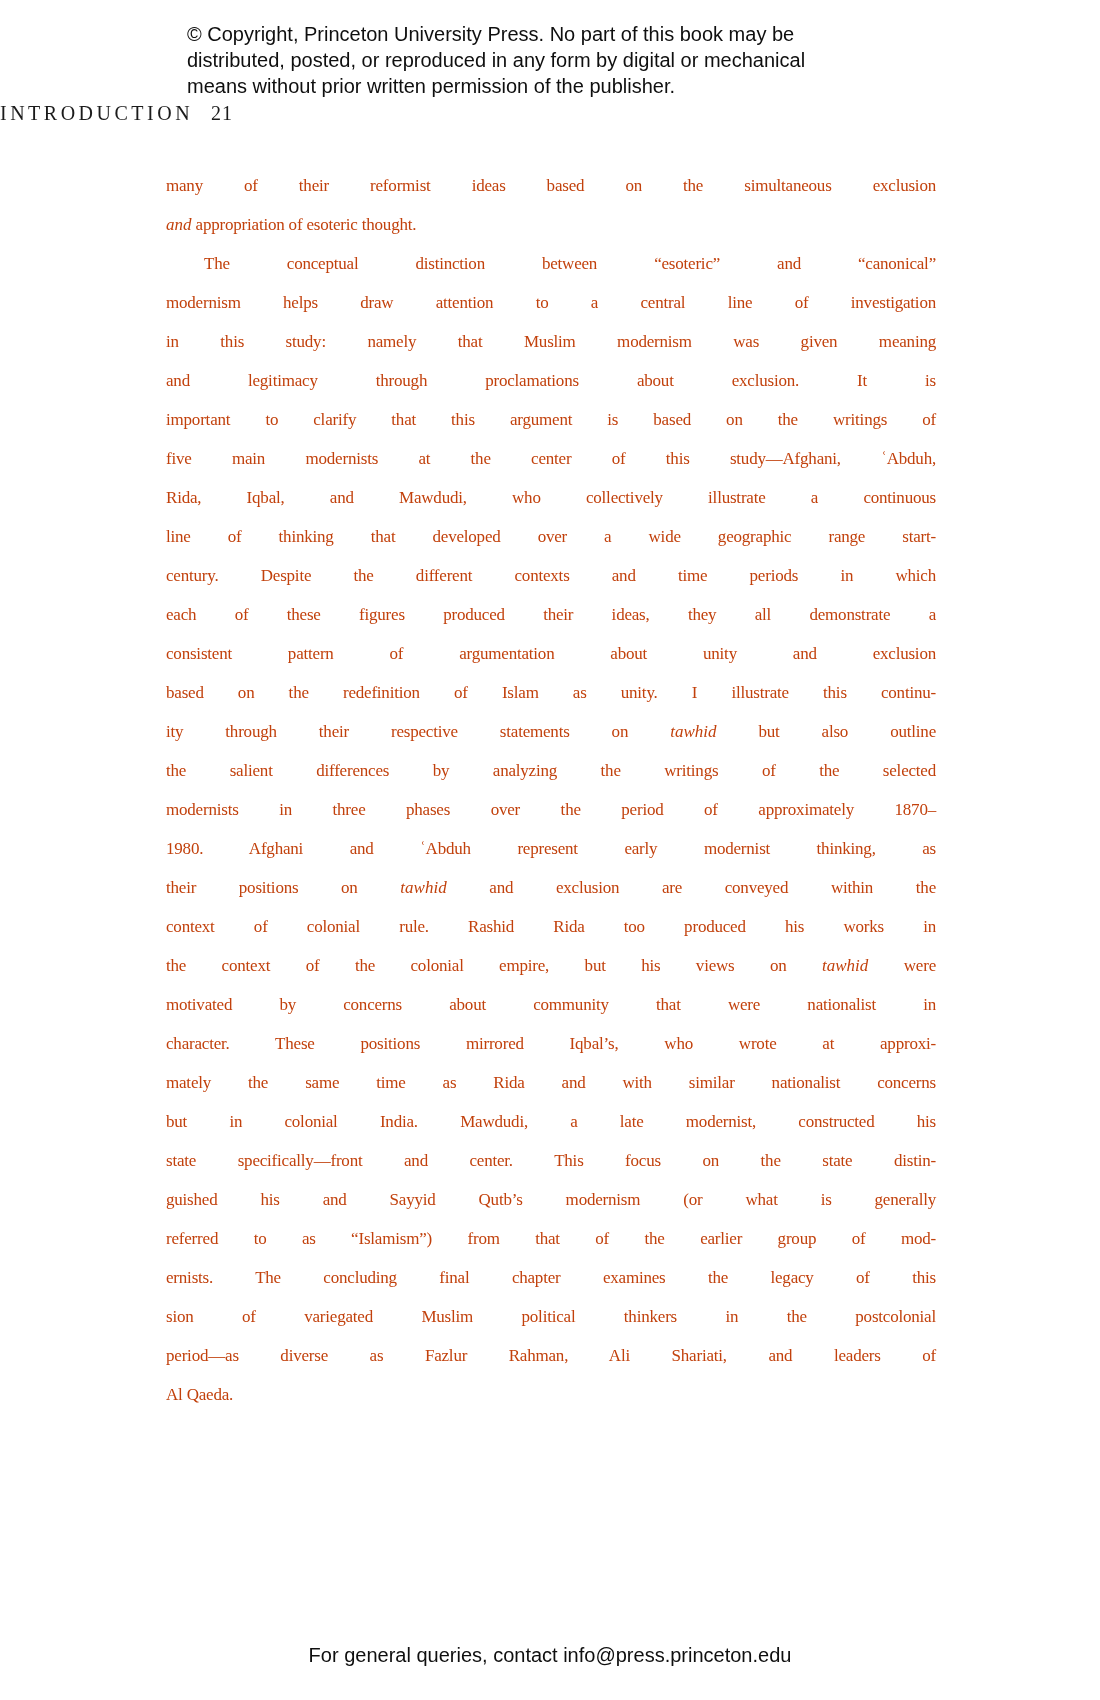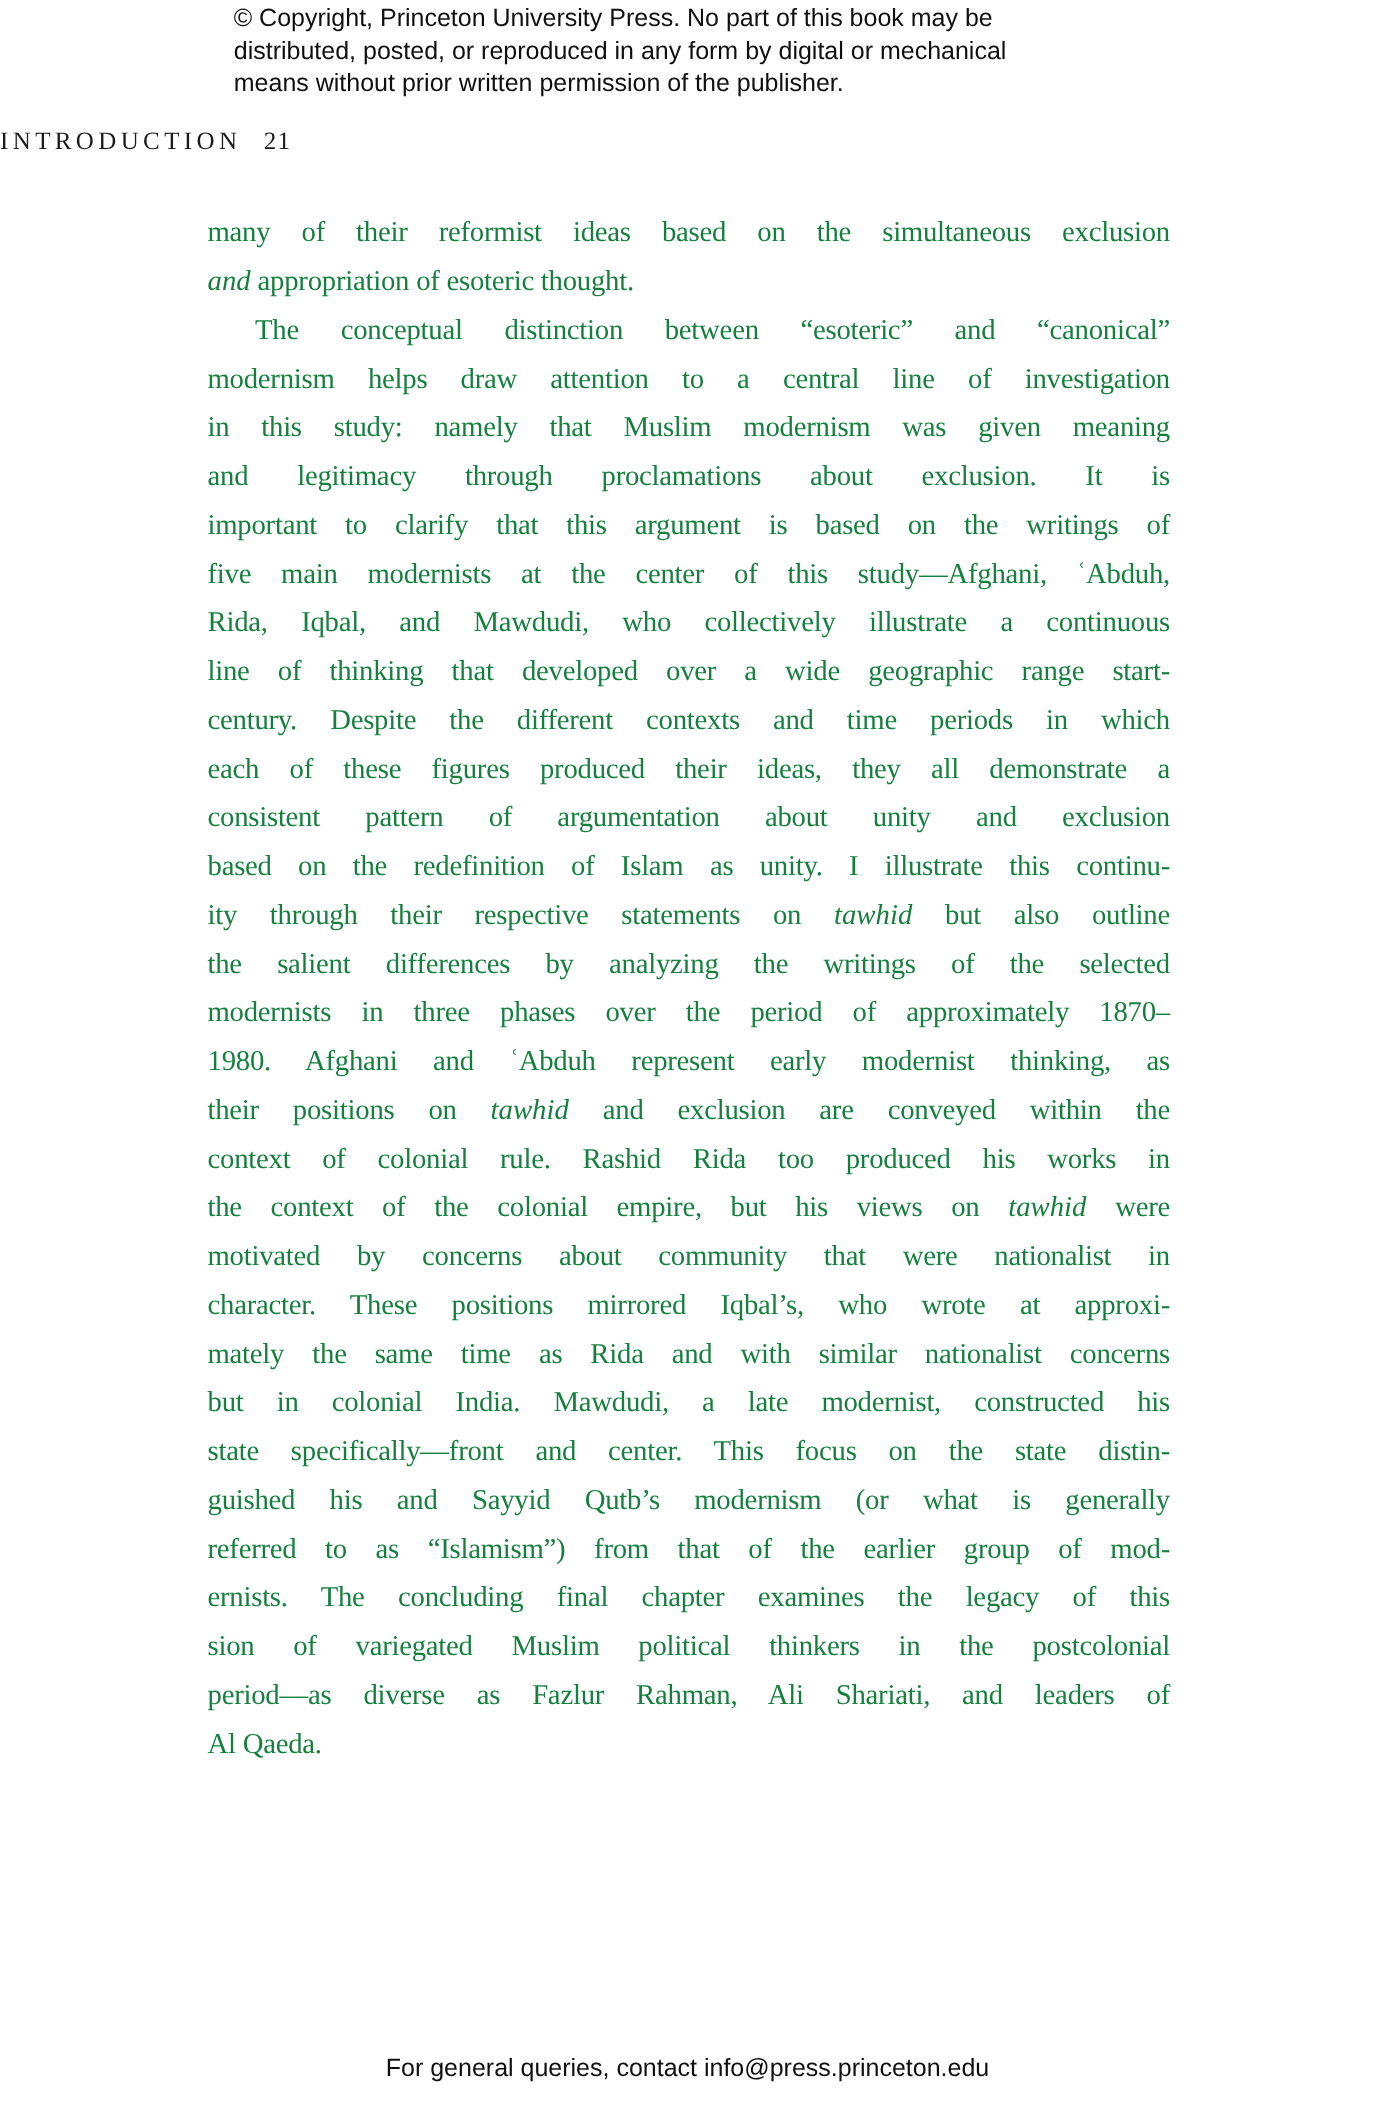--- a/index.html
+++ b/index.html
@@ -7,21 +7,21 @@
     position: relative;
     width: 1100px;
     height: 1700px;
     background: #ffffff;
     color: #141414;
     overflow: hidden;
   }
   .copyright {
     position: absolute;
     left: 187px;
-    top: 2px;
+    top: 21px;
     font-family: "Liberation Sans", sans-serif;
     font-size: 20px;
     line-height: 26px;
     color: #0f0f0f;
   }
   .running-head {
     position: absolute;
     top: 102px;
     left: 0;
     width: 1100px;
@@ -31,23 +31,23 @@
     color: #1b1b1b;
   }
   .running-head .title { letter-spacing: 3.5px; }
   .running-head .pgnum { margin-left: 18px; letter-spacing: 1px; }
   .body-text {
     position: absolute;
     left: 166px;
     top: 166px;
     width: 770px;
     font-family: "Liberation Serif", serif;
-    font-size: 23px;
+    font-size: 17px;
     letter-spacing: -0.2px;
-    color: #15803d;
+    color: #c2410c;
   }
   .line {
     height: 39px;
     line-height: 39px;
     text-align: justify;
     white-space: normal;
   }
   .line.j { text-align-last: justify; }
   .line.left { text-align: right; text-align-last: left; }
   .line.indent { text-indent: 38px; }

